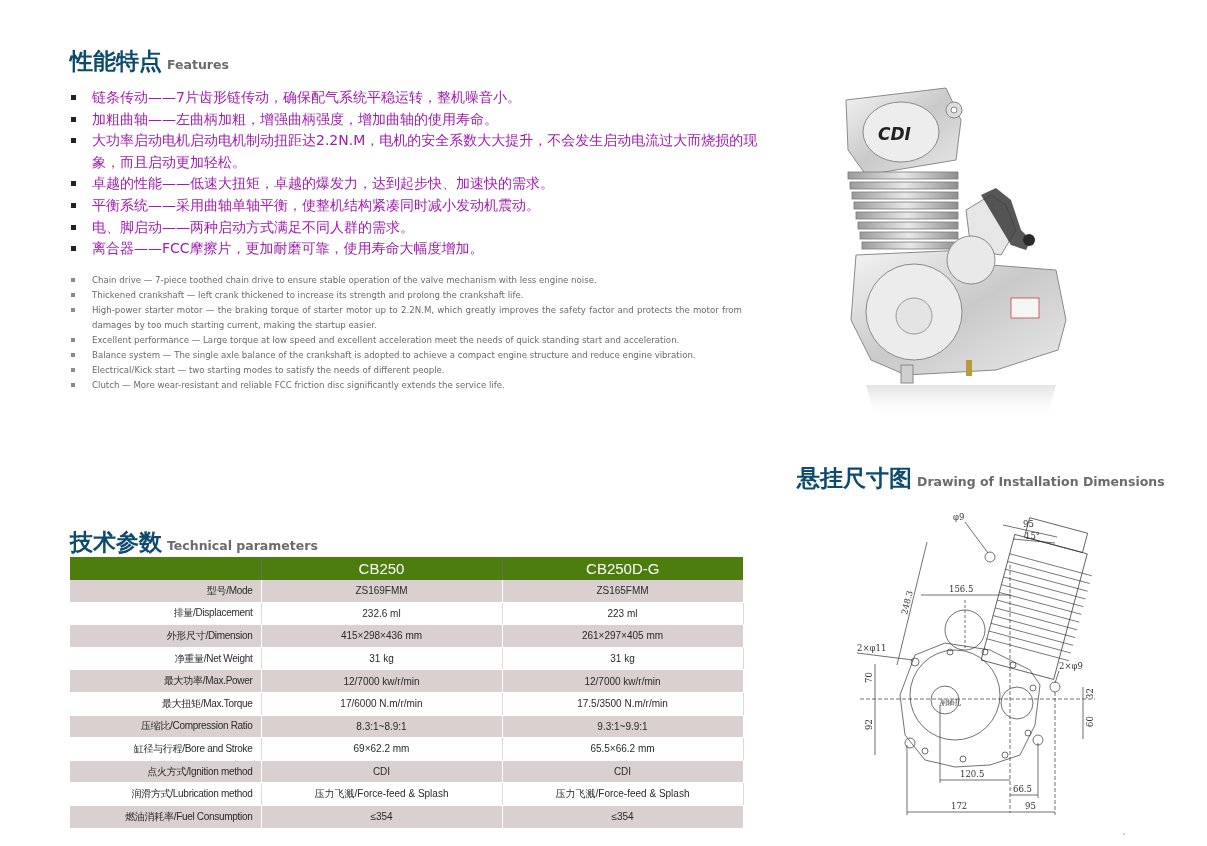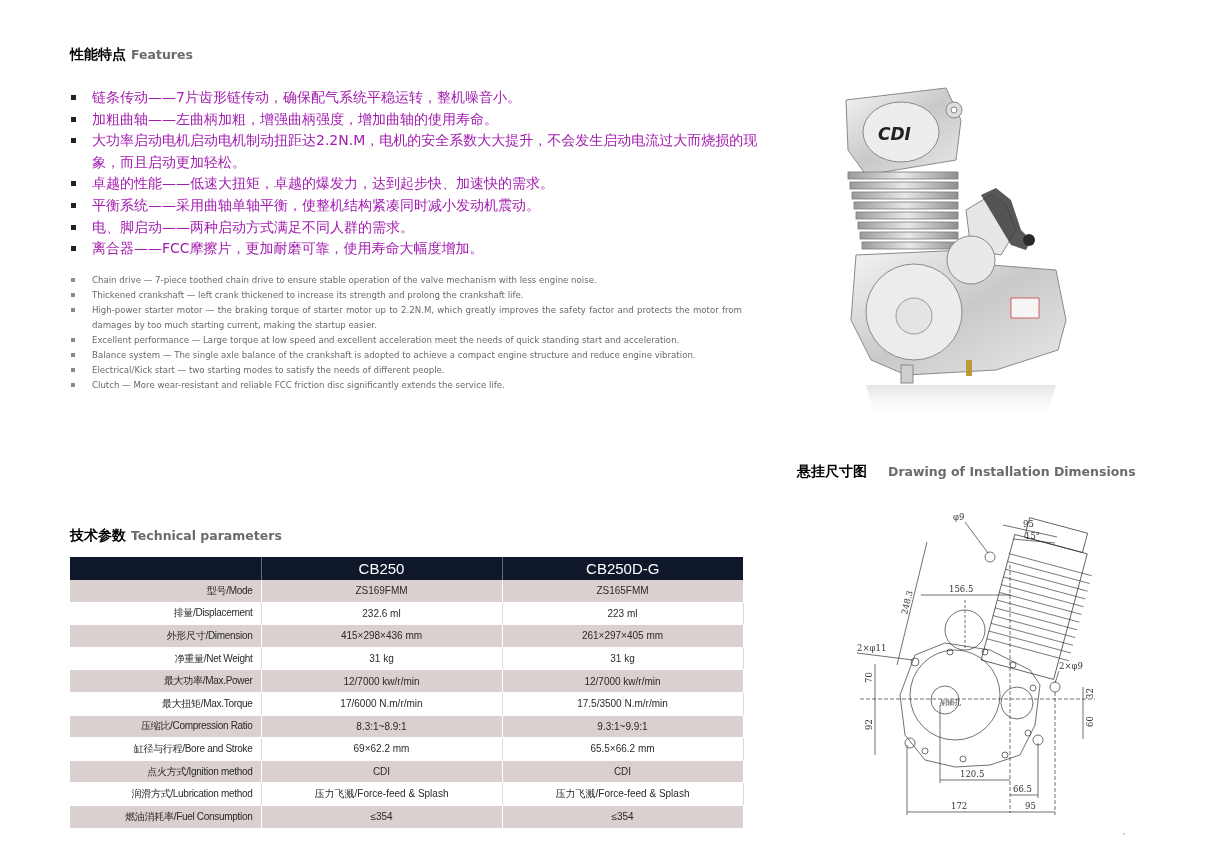--- a/index.html
+++ b/index.html
@@ -1,41 +1,41 @@
 <!DOCTYPE html>
 <html><head>
 <meta charset="utf-8">
 <style>
   html, body { margin:0; padding:0; background:#ffffff; }
   body { width:1207px; height:846px; position:relative; overflow:hidden; font-family:"Liberation Sans", "DejaVu Sans", sans-serif; color:#222; }
 
   .sec-title { position:absolute; display:flex; align-items:baseline; white-space:nowrap; }
-  .sec-title .zh { font-family:"DejaVu Sans", sans-serif; font-weight:bold; font-size:14px; color:#000000; letter-spacing:0px; }
+  .sec-title .zh { font-family:"DejaVu Sans", sans-serif; font-weight:bold; font-size:23px; color:#0c4a6e; letter-spacing:0px; }
   .sec-title .en { font-family:"DejaVu Sans", sans-serif; font-weight:bold; font-size:12.5px; color:#6b6b6b; margin-left:5px; }
 
   #features-title { left:70px; top:46px; }
   #tech-title { left:70px; top:527px; }
-  #drawing-title { left:797px; top:463px;gap:16px; }
+  #drawing-title { left:797px; top:463px; }
 
   .zh-list { position:absolute; left:70px; top:87px; width:690px; margin:0; padding:0; list-style:none; }
   .zh-list li { position:relative; padding-left:22px; font-family:"DejaVu Sans", sans-serif; font-size:14px; line-height:21.6px; color:#a21caf; }
   .zh-list li .bullet { position:absolute; left:1px; top:8px; width:5px; height:5px; background:#222; }
   .zh-list li .txt { display:block; }
 
   .en-list { position:absolute; left:70px; top:273px; width:672px; margin:0; padding:0; list-style:none; }
   .en-list li { position:relative; padding-left:22px; font-family:"DejaVu Sans", sans-serif; font-size:8.6px; line-height:15px; color:#6a6a6a; text-align:justify; }
   .en-list li .bullet { position:absolute; left:1px; top:5px; width:4px; height:4px; background:#8a8a8a; }
 
   .engine-photo { position:absolute; left:826px; top:80px; width:250px; height:340px; }
 
   .spec-table { position:absolute; left:70px; top:557px; width:673px; border-collapse:collapse; table-layout:fixed; }
   .spec-table col.c1 { width:191px; }
   .spec-table col.c2 { width:241px; }
   .spec-table col.c3 { width:241px; }
-  .spec-table th { background:#0f172a; color:#ffffff; font-family:"Liberation Sans", sans-serif; font-size:15px; font-weight:normal; height:23px; padding:0; border-right:1px solid #6a6a6a; }
+  .spec-table th { background:#4d7c0f; color:#ffffff; font-family:"Liberation Sans", sans-serif; font-size:15px; font-weight:normal; height:23px; padding:0; border-right:1px solid #6a6a6a; }
   .spec-table th:last-child { border-right:none; }
   .spec-table td { height:21.6px; padding:0; font-family:"Liberation Sans", sans-serif; font-size:10px; color:#2a2a2a; border-right:1px solid #ffffff; border-bottom:1px solid #ffffff; }
   .spec-table tr.shade td { background:#d9d0cf; }
   .spec-table tr.plain td { background:#ffffff; border-right:1px solid #e0d8d7; }
   .spec-table td.label { text-align:right; padding-right:8px; letter-spacing:-0.3px; }
   .spec-table td.val { text-align:center; }
 
   .drawing { position:absolute; left:845px; top:505px; width:255px; height:320px; }
   .tiny-dot { position:absolute; left:1123px; top:833px; width:2px; height:2px; background:#bbb; border-radius:50%; }
 </style>

